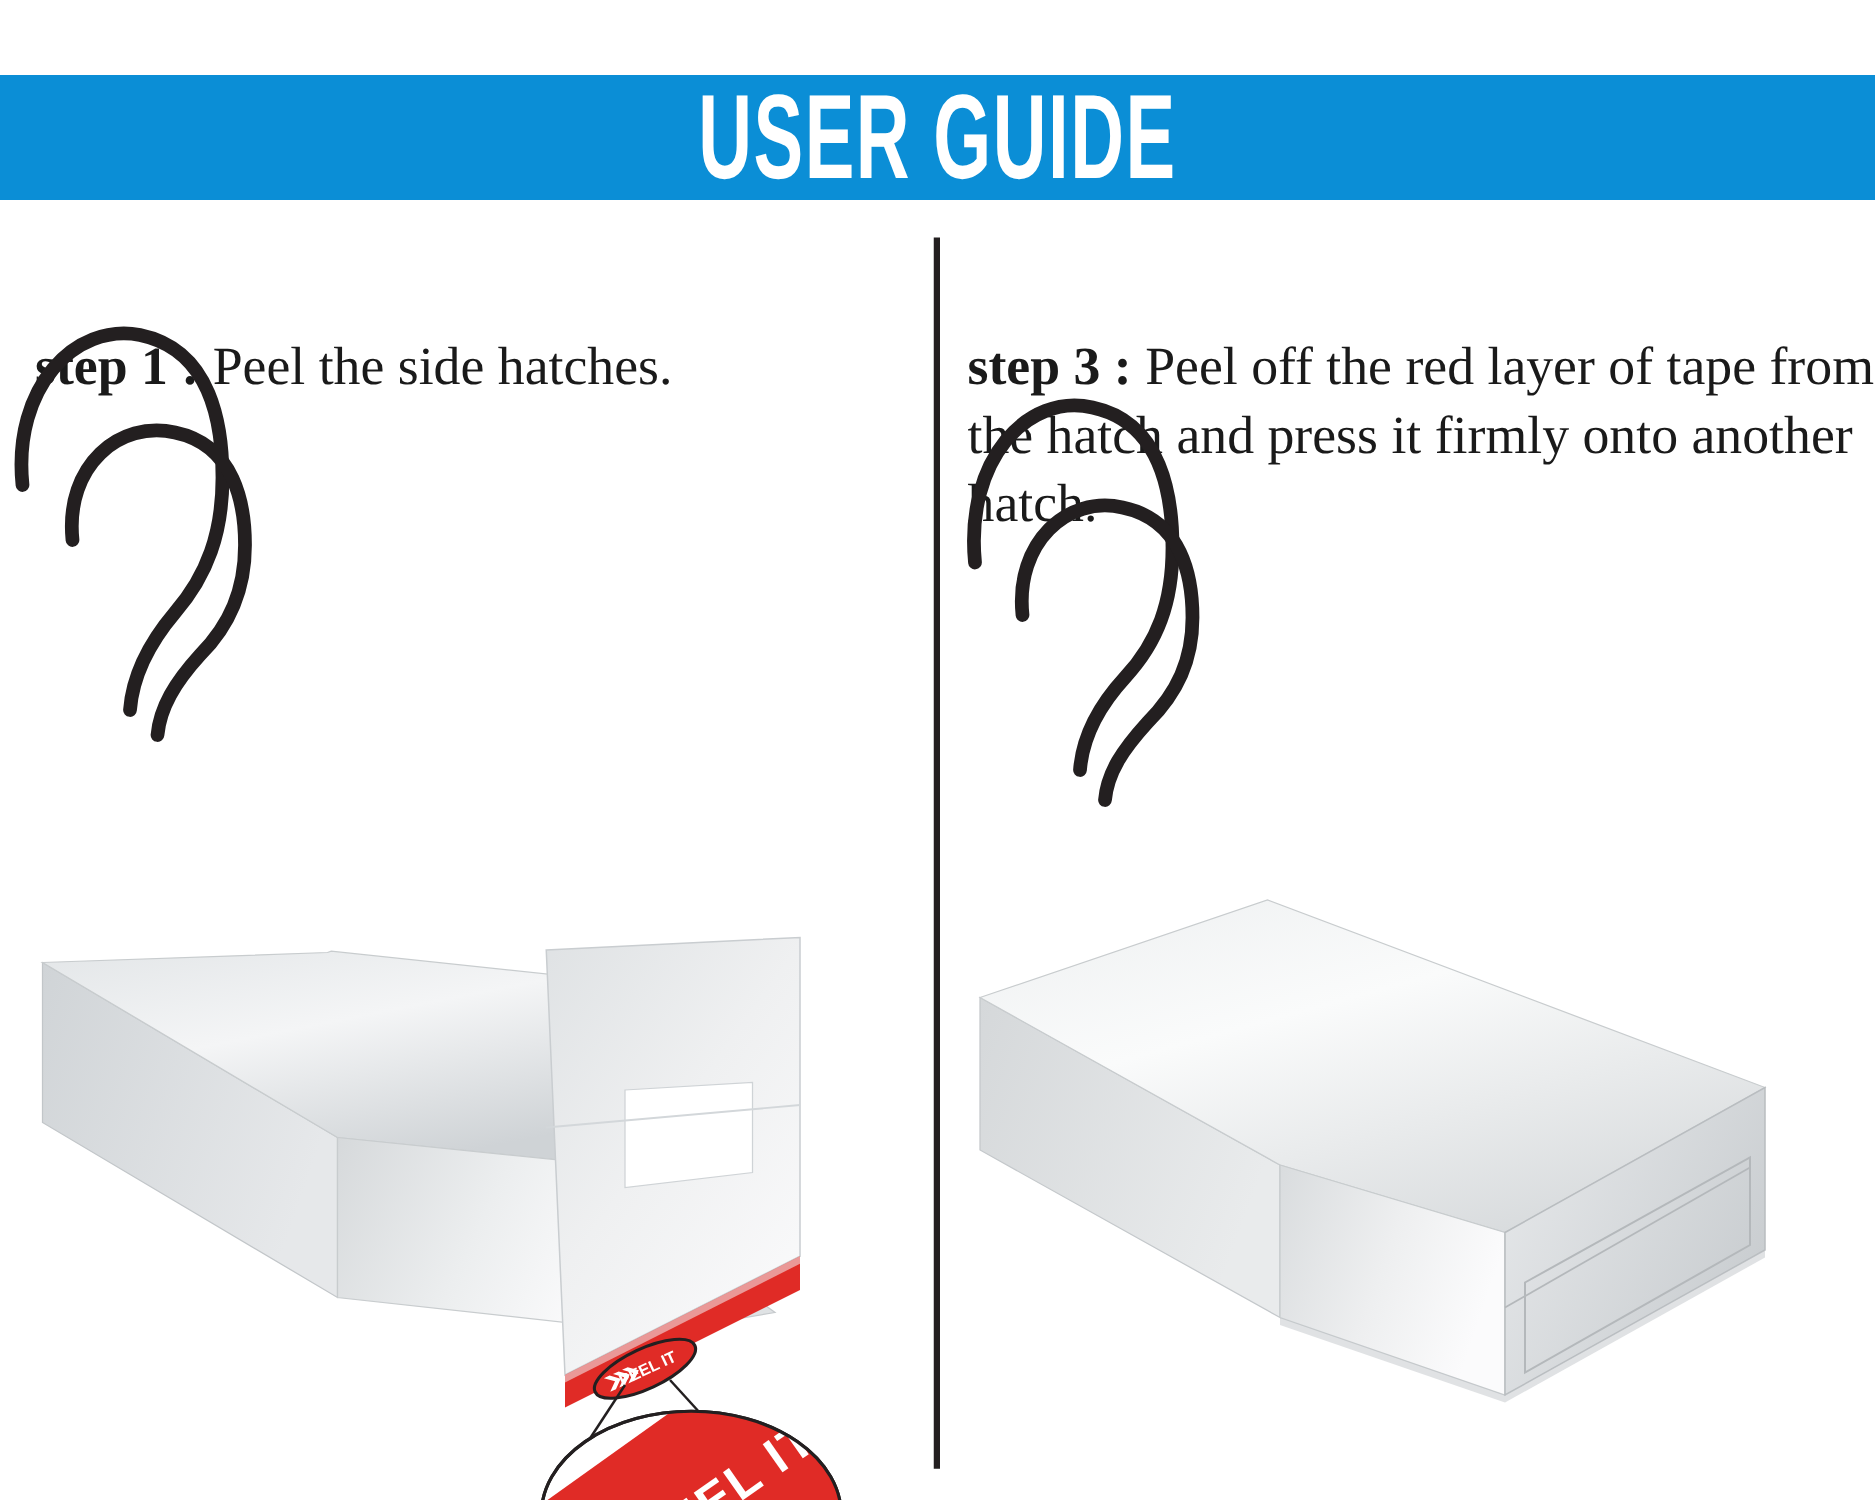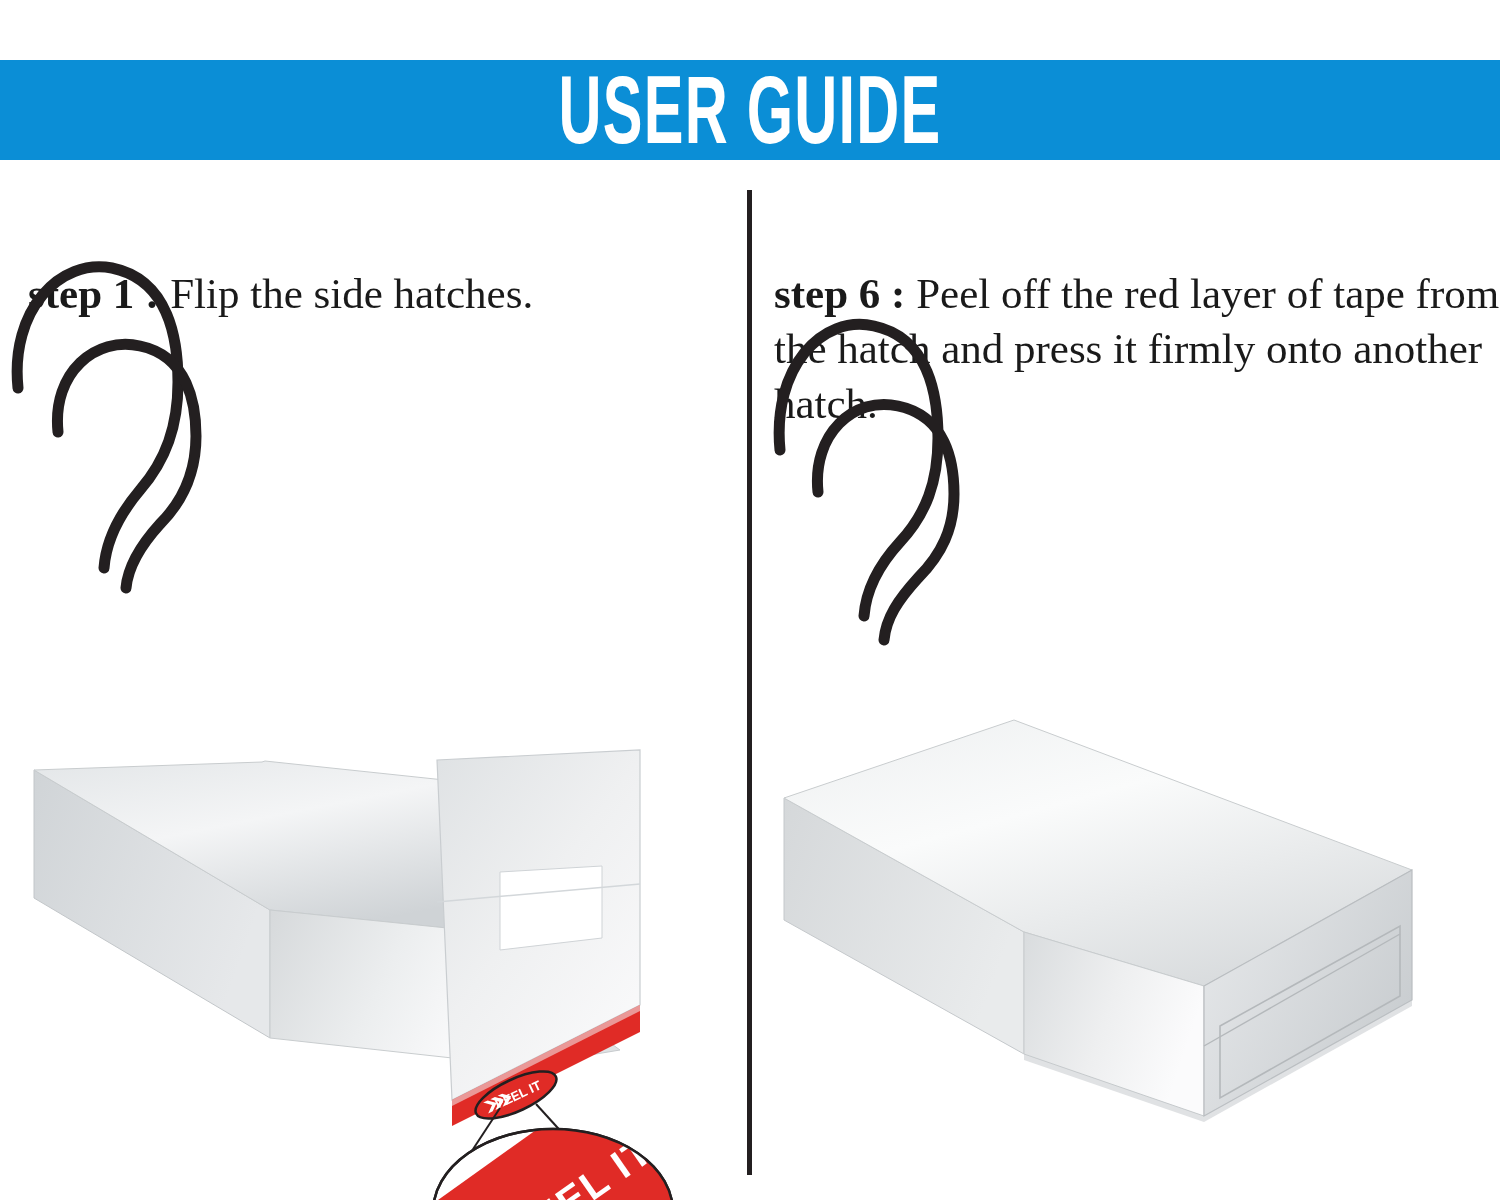--- a/index.html
+++ b/index.html
@@ -87,21 +87,21 @@
 
 <div id="header-bar"></div>
 <div id="header-title">USER GUIDE</div>
 
 <div id="column-divider"></div>
 
 <div class="panel" id="panel-step-1">
 
   <div class="step-caption" id="caption-step-1">
     <span class="step-label">step 1 :</span>
-    <span>Flip the side hatches.</span>
+    <span>Peel the side hatches.</span>
   </div>
 
   <svg class="illustration" width="747" height="1040" viewBox="0 0 747 1040">
     <defs>
       <linearGradient id="g1top" x1="0" y1="0" x2="0.55" y2="1">
         <stop offset="0%" stop-color="#e3e6e8"></stop>
         <stop offset="45%" stop-color="#f4f5f6"></stop>
         <stop offset="100%" stop-color="#cfd3d6"></stop>
       </linearGradient>
       <linearGradient id="g1front" x1="0" y1="0" x2="1" y2="0.3">
@@ -180,21 +180,21 @@
         </g>
       </g>
       <ellipse cx="553" cy="1052" rx="120" ry="83" fill="none" stroke="#231f20" stroke-width="2.5"></ellipse>
     </g>
   </svg>
 </div>
 
 <div class="panel" id="panel-step-2">
 
   <div class="step-caption" id="caption-step-2">
-    <span class="step-label">step 6 :</span>
+    <span class="step-label">step 3 :</span>
     <span>Peel off the red layer of tape from the hatch and press it firmly onto another hatch.</span>
   </div>
 
   <svg class="illustration" width="748" height="1040" viewBox="0 0 748 1040">
     <defs>
       <linearGradient id="g2top" x1="0.05" y1="0" x2="0.7" y2="1">
         <stop offset="0%" stop-color="#eef0f1"></stop>
         <stop offset="40%" stop-color="#fafbfb"></stop>
         <stop offset="100%" stop-color="#d8dbdd"></stop>
       </linearGradient>

